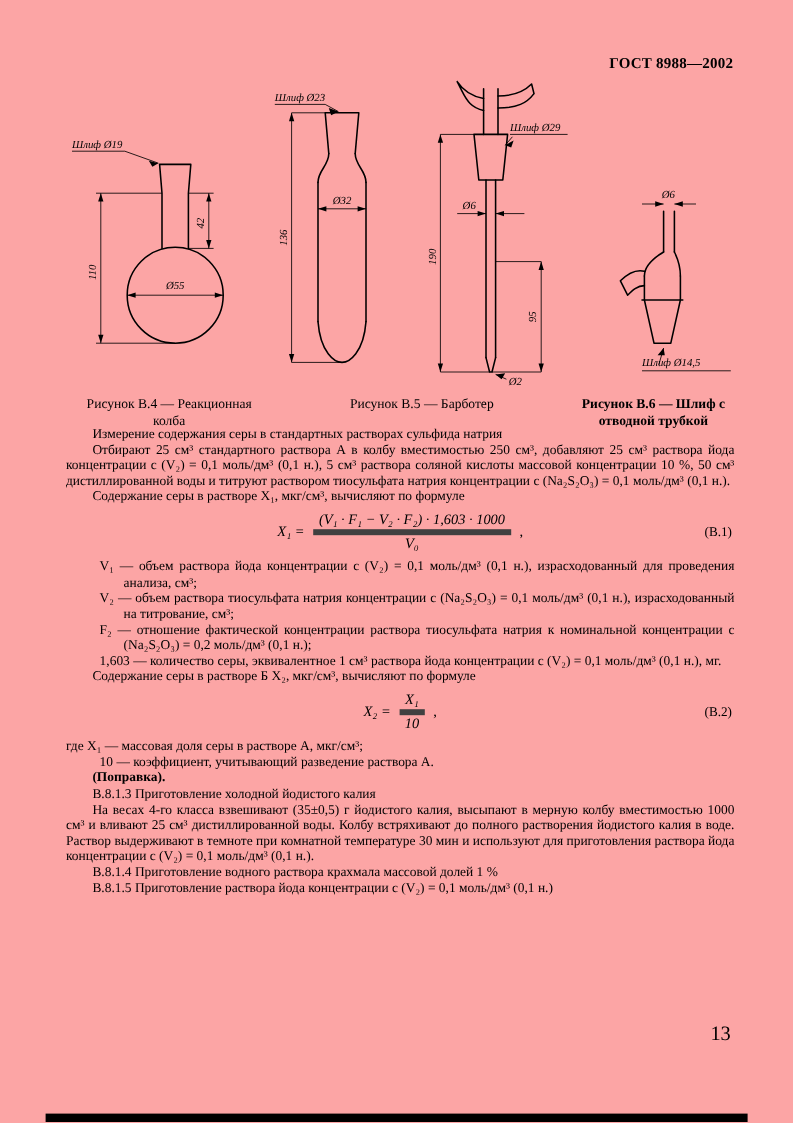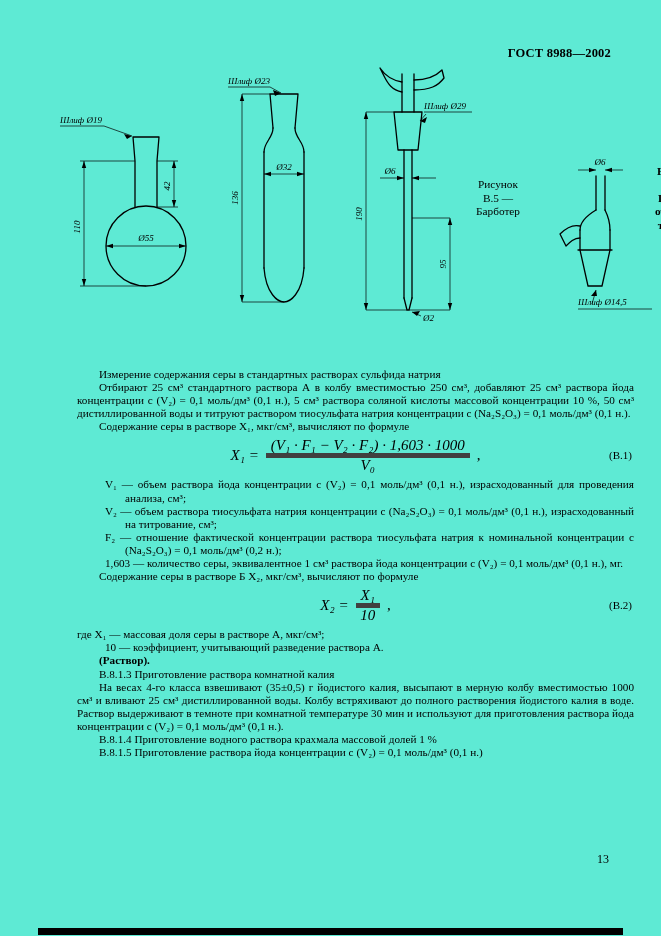--- a/index.html
+++ b/index.html
@@ -1,60 +1,60 @@
 <!DOCTYPE html>
 <html><head>
 <meta charset="utf-8">
 <style>
   html,body { margin:0; padding:0; background:#e8e8e8; }
   .page {
-    position:relative; width:661px; height:936px; background:#5eead4;
+    position:relative; width:661px; height:936px; background:#fca5a5;
     font-family:"Liberation Serif","DejaVu Serif",serif; color:#000;
     overflow:hidden; margin:0 auto;
   }
   .gost-header {
     position:absolute; top:46px; right:50px;
     font-weight:bold; font-size:12.5px; letter-spacing:0.2px;
   }
   .figures {
     position:absolute; top:66px; left:56px; width:556px;
     display:flex; justify-content:space-between; align-items:flex-start;
   }
-  .figure { display:flex; flex-direction:row; align-items:center; }
+  .figure { display:flex; flex-direction:column; align-items:center; }
   .fig-draw { height:258px; display:flex; align-items:flex-end; gap:2px; }
   .fig-caption {
     font-size:11.3px; line-height:13.5px; text-align:center; margin-top:7px;
   }
   .cap-b4 { max-width:162px; }
   .cap-b6 { max-width:132px;font-weight:bold; }
   svg { display:block; }
   .glass { stroke:#000; fill:none; stroke-width:1.3; stroke-linecap:round; }
   .dim   { stroke:#000; fill:none; stroke-width:0.7; }
   .arr   { fill:#000; stroke:none; }
   .dim-label { font-size:9px; font-style:italic; fill:#000; }
   .text-block {
-    position:absolute; top:368px; left:55px; width:557px;
-    font-size:11.2px; line-height:13.1px; text-align:justify;margin-left:22px;
+    position:absolute; top:356px; left:55px; width:557px;
+    font-size:11.2px; line-height:13.1px; text-align:justify;
   }
   .text-block p { margin:0; }
   .para  { text-indent:22px; }
   .def   { padding-left:48px; text-indent:-20px; }
   .def-first { padding-left:48px; text-indent:-48px; }
   .bold  { font-weight:bold; }
   .formula-row { position:relative; text-align:center; margin:6px 0 6px; min-height:30px; }
-  .formula { display:inline-flex; align-items:center; gap:7px; font-style:italic; font-size:15px; }
+  .formula { display:inline-flex; align-items:center; gap:7px; font-style:italic; font-size:12px; }
   .frac { display:inline-flex; flex-direction:column; align-items:center; line-height:13px; }
   .num  { border-bottom:5px solid #404040; padding:0 5px 1px; }
   .den  { padding-top:1px; }
   .tail { font-style:normal; }
   .ftag {
     position:absolute; right:2px; top:50%; transform:translateY(-50%);
     font-style:normal; font-size:11px;
   }
-  .page-number { position:absolute; top:852px; right:52px; font-size:12px; }
+  .page-number { position:absolute; top:852px; right:52px; font-size:17px; }
   .bottom-bar { position:absolute; top:928px; left:38px; width:585px; height:7px; background:#000; }
 </style>
 </head>
 <body>
 
 <div class="page">
 
   <div class="gost-header">ГОСТ 8988—2002</div>
 
   <div class="figures">
@@ -82,20 +82,21 @@
               <path d="M130,137 l-7,-2.2 0,4.4 z"></path>
           </g>
           <g class="dim-label">
             <text x="4" y="14">Шлиф Ø19</text>
             <text x="24" y="118" text-anchor="middle" transform="rotate(-90 24 118)">110</text>
             <text x="114" y="77" text-anchor="middle" transform="rotate(-90 114 77)">42</text>
             <text x="90" y="132" text-anchor="middle">Ø55</text>
           </g>
         </svg>
       </div>
+      <div class="fig-caption cap-b4">Рисунок В.4 — Реакционная колба</div>
     </div>
 
     <div class="figure">
       <div class="fig-draw">
         <svg width="108" height="252" viewBox="0 0 108 252">
           <g class="glass">
             <path d="M44,22 L72,22 M44,22 L47,56 M72,22 L69,56"></path>
             <path d="M47,56 C47,66 38,70 38,80 M69,56 C69,66 78,70 78,80"></path>
             <path d="M38,80 L38,196 M78,80 L78,196"></path>
             <path d="M38,196 C40,222 52,230 58,230 M78,196 C76,222 64,230 58,230"></path>
@@ -198,43 +199,43 @@
           <span class="num">(V₁ · F₁ − V₂ · F₂) · 1,603 · 1000</span>
           <span class="den">V₀</span>
         </span>
         <span class="tail">,</span>
       </span>
       <span class="ftag">(В.1)</span>
     </div>
 
     <p class="def">V₁ — объем раствора йода концентрации c (V₂) = 0,1 моль/дм³ (0,1 н.), израсходованный для проведения анализа, см³;</p>
     <p class="def">V₂ — объем раствора тиосульфата натрия концентрации c (Na₂S₂O₃) = 0,1 моль/дм³ (0,1 н.), израсходованный на титрование, см³;</p>
-    <p class="def">F₂ — отношение фактической концентрации раствора тиосульфата натрия к номинальной концентрации c (Na₂S₂O₃) = 0,1 моль/дм³ (0,2 н.);</p>
+    <p class="def">F₂ — отношение фактической концентрации раствора тиосульфата натрия к номинальной концентрации c (Na₂S₂O₃) = 0,2 моль/дм³ (0,1 н.);</p>
     <p class="def">1,603 — количество серы, эквивалентное 1 см³ раствора йода концентрации c (V₂) = 0,1 моль/дм³ (0,1 н.), мг.</p>
 
     <p class="para">Содержание серы в растворе Б X₂, мкг/см³, вычисляют по формуле</p>
 
     <div class="formula-row">
       <span class="formula">
         <span class="lhs">X₂ =</span>
         <span class="frac">
           <span class="num">X₁</span>
           <span class="den">10</span>
         </span>
         <span class="tail">,</span>
       </span>
       <span class="ftag">(В.2)</span>
     </div>
 
     <p class="def-first">где X₁ — массовая доля серы в растворе А, мкг/см³;</p>
     <p class="def">10 — коэффициент, учитывающий разведение раствора А.</p>
 
-    <p class="para bold">(Раствор).</p>
-
-    <p class="para">В.8.1.3  Приготовление раствора комнатной калия</p>
+    <p class="para bold">(Поправка).</p>
+
+    <p class="para">В.8.1.3  Приготовление холодной йодистого калия</p>
     <p class="para">На весах 4-го класса взвешивают (35±0,5) г йодистого калия, высыпают в мерную колбу вместимостью 1000 см³ и вливают 25 см³ дистиллированной воды. Колбу встряхивают до полного растворения йодистого калия в воде. Раствор выдерживают в темноте при комнатной температуре 30 мин и используют для приготовления раствора йода концентрации c (V₂) = 0,1 моль/дм³ (0,1 н.).</p>
     <p class="para">В.8.1.4  Приготовление водного раствора крахмала массовой долей 1 %</p>
     <p class="para">В.8.1.5  Приготовление раствора йода концентрации c (V₂) = 0,1 моль/дм³ (0,1 н.)</p>
   </div>
 
   <div class="page-number">13</div>
   <div class="bottom-bar"></div>
 
 </div>
 

